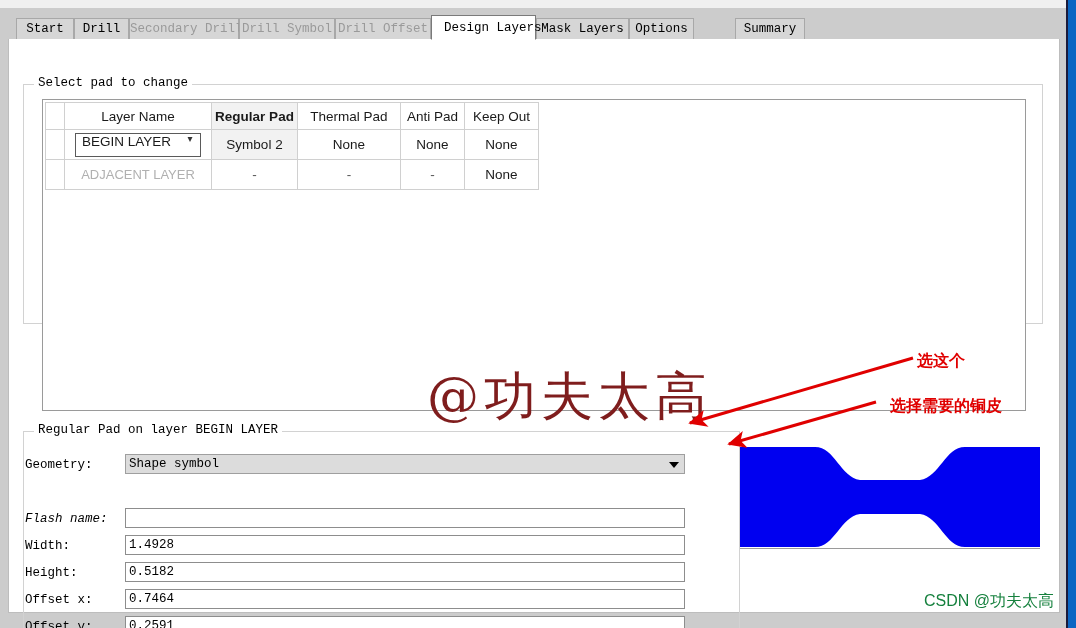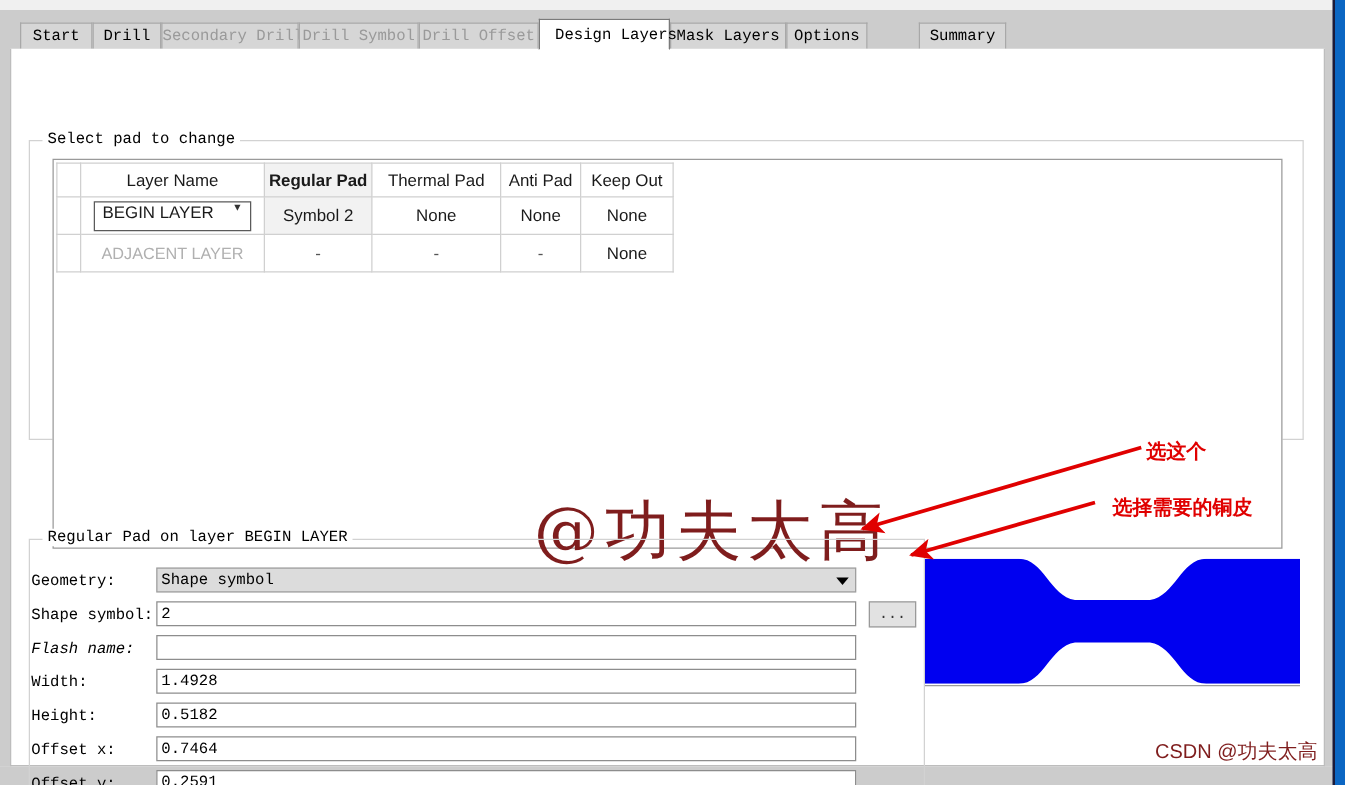--- a/index.html
+++ b/index.html
@@ -86,21 +86,21 @@
   .group-legend {
     position: absolute;
     top: -9px; left: 10px;
     background: #ffffff;
     padding: 0 4px;
     font-family: "Liberation Mono", "DejaVu Sans Mono", monospace;
     font-size: 12.5px;
     color: #000;
     white-space: nowrap;
   }
-  #group-select { left: 14px; top: 45px; width: 1020px; height: 240px; margin-top: 28px; }
+  #group-select { left: 14px; top: 45px; width: 1020px; height: 240px; }
   #group-regpad { left: 14px; top: 392px; width: 717px; height: 212px; }
 
   .white-panel {
     position: absolute;
     left: 18px; top: 14px; width: 984px; height: 312px;
     background: #ffffff;
     border: 1px solid #9a9a9a;
     box-sizing: border-box;
   }
 
@@ -163,21 +163,21 @@
     color: #7f1d1d;
     letter-spacing: 5px;
     white-space: nowrap;
     user-select: none;
   }
   .csdn-mark {
     position: absolute;
     right: 22px; bottom: 16px;
     font-family: "Liberation Sans", "DejaVu Sans", sans-serif;
     font-size: 16px;
-    color: #7f1d1d;
+    color: #15803d;
     white-space: nowrap;
     user-select: none;
   }
 
   
   .form-row {
     position: absolute;
     left: 16px;
     height: 22px;
   }
@@ -332,27 +332,20 @@
     </div>
 
     <div class="form-row" style="top:415px; width:680px;padding-left:36px;">
       <span class="form-label">Geometry:</span>
       <div class="field readonly" style="width:560px;">
         <span>Shape symbol</span>
         <span class="combo-arrow"></span>
       </div>
     </div>
 
-    <div class="form-row" style="top:442px; width:720px;">
-      <span class="form-label">Shape symbol:</span>
-      <div class="field" style="width:560px;">
-        <span>2</span>
-      </div>
-      <div class="dots-btn" style="left:670px; top:0;">...</div>
-    </div>
 
     <div class="form-row" style="top:469px; width:680px;font-style:italic;">
       <span class="form-label">Flash name:</span>
       <div class="field" style="width:560px;">
         <span></span>
       </div>
     </div>
 
     <div class="form-row" style="top:496px; width:680px;">
       <span class="form-label">Width:</span>

